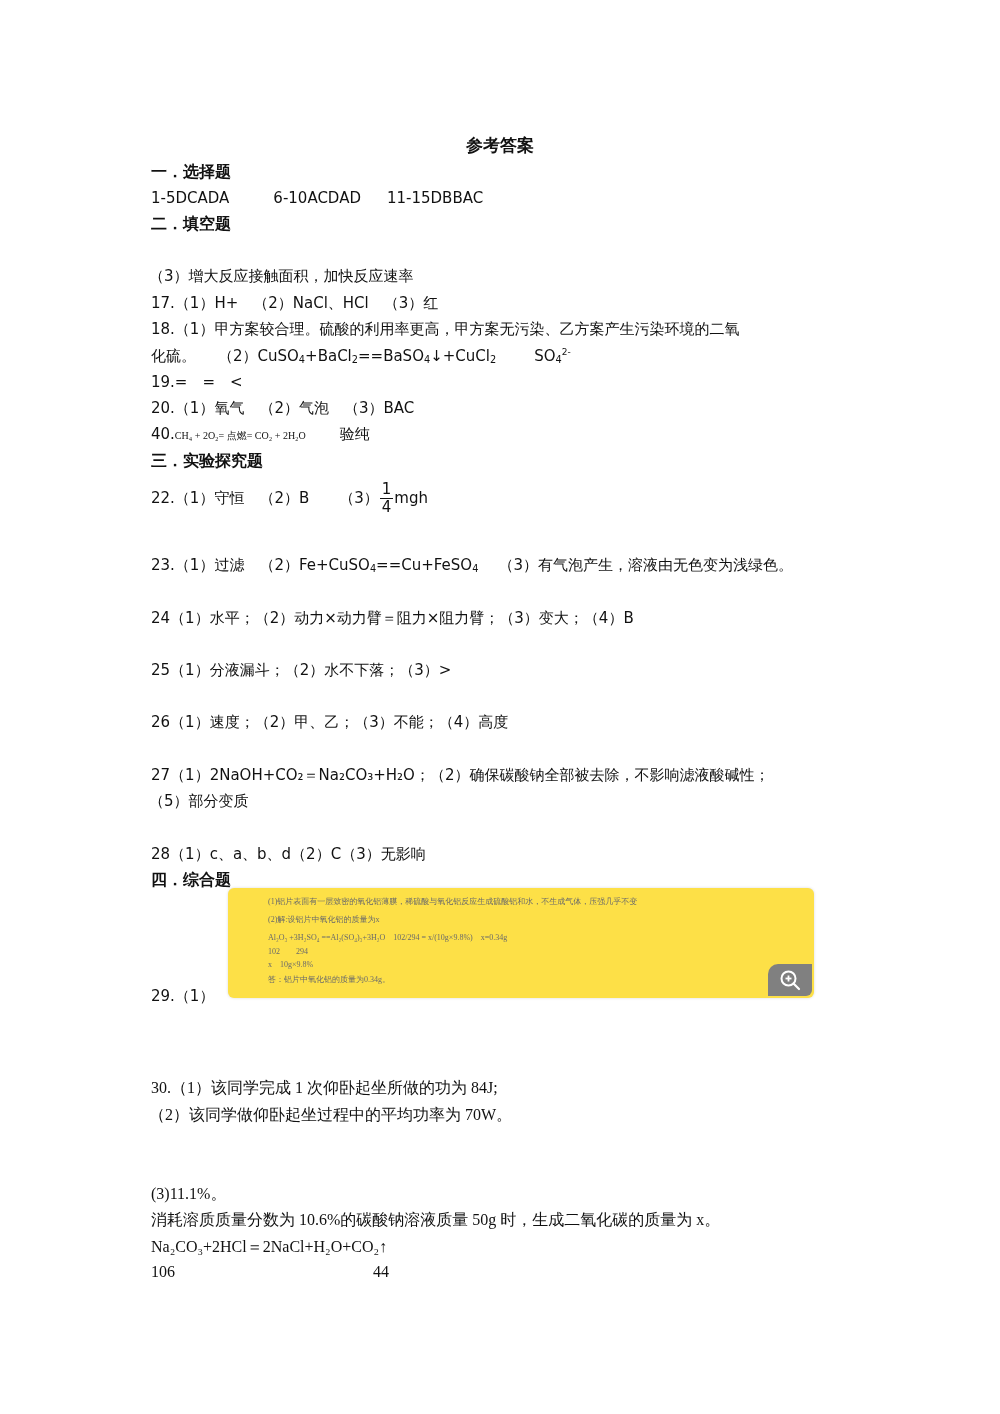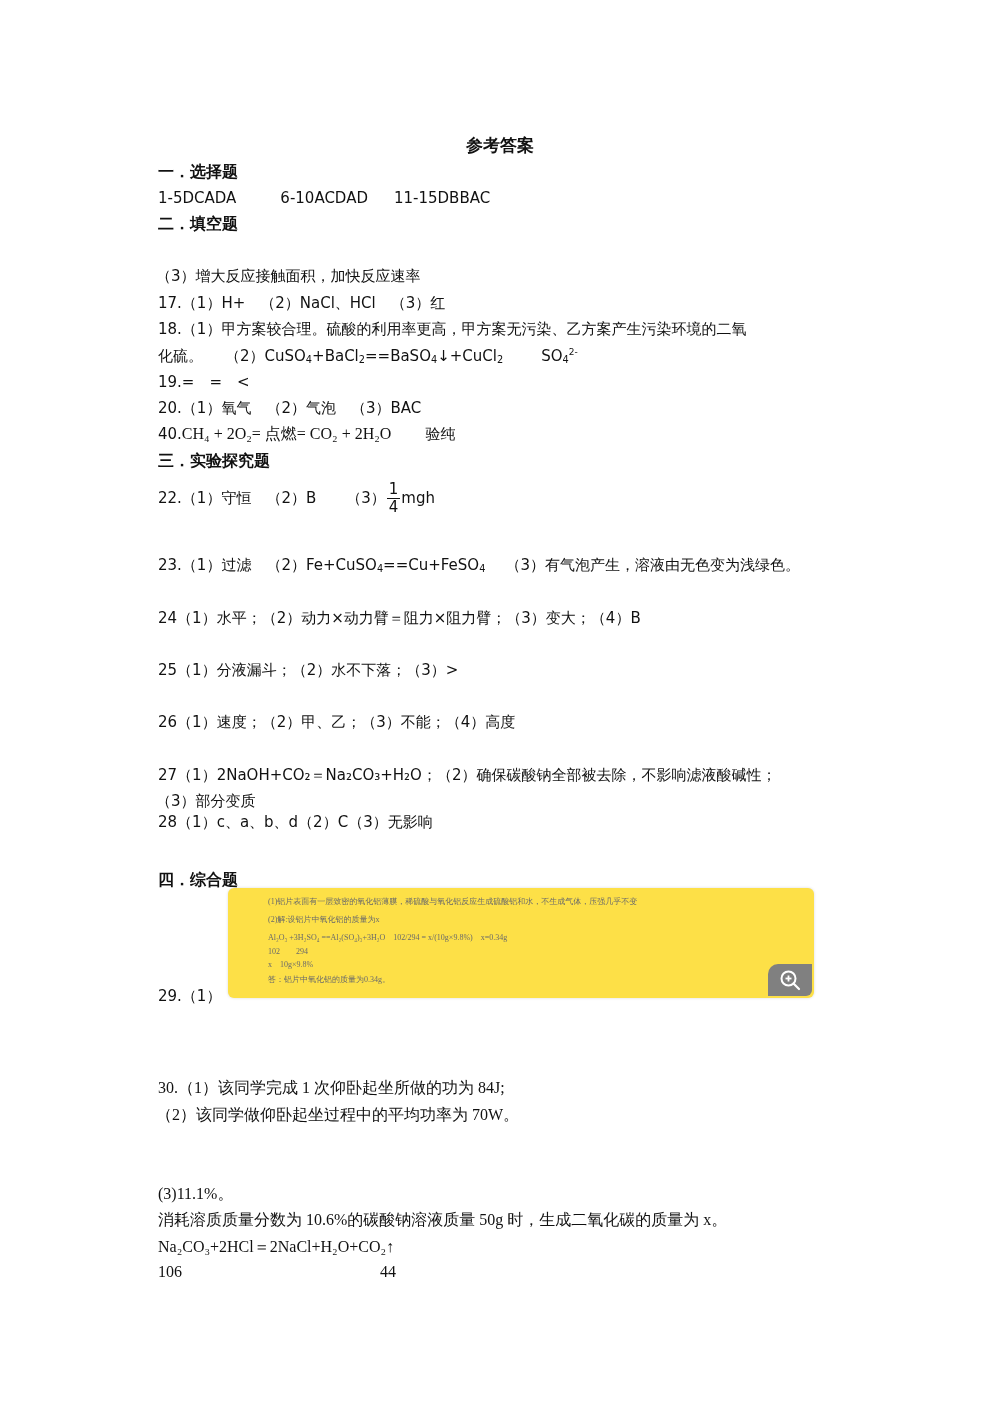--- a/index.html
+++ b/index.html
@@ -1,19 +1,19 @@
 <!DOCTYPE html>
 <html><head>
 <meta charset="utf-8">
 <style>
   html, body { margin: 0; padding: 0; background: #ffffff; }
   body { width: 1000px; height: 1414px; position: relative; overflow: hidden;
          font-family: "DejaVu Sans", "Liberation Sans", sans-serif; color: #111; }
   .page { position: absolute; left: 0; top: 0; width: 1000px; height: 1414px; }
-  .line { position: absolute; left: 151px; font-size: 15px; line-height: 20px; white-space: nowrap; margin-left: 7px; }
+  .line { position: absolute; left: 151px; font-size: 15px; line-height: 20px; white-space: nowrap; }
   .serif { font-family: "Liberation Serif", "DejaVu Serif", serif; font-size: 16px; }
   .title { position: absolute; top: 134px; left: 0; width: 1000px; text-align: center;
            font-weight: bold; font-size: 17px; }
   .section { font-weight: bold; font-size: 16px; }
   .gap { display: inline-block; }
   sub { font-size: 0.65em; vertical-align: -0.2em; line-height: 0; }
   sup { font-size: 0.6em; vertical-align: 0.7em; line-height: 0; }
   .frac { display: inline-flex; flex-direction: column; align-items: center; vertical-align: middle;
           font-size: 15px; line-height: 17px; margin: 0 1px; }
   .frac .num { border-bottom: 1px solid #111; padding: 0 2px; }
@@ -44,42 +44,42 @@
   <div class="line" style="top:293px">17.（1）H+　（2）NaCl、HCl　（3）红</div>
 
   <div class="line" style="top:319px">18.（1）甲方案较合理。硫酸的利用率更高，甲方案无污染、乙方案产生污染环境的二氧</div>
   <div class="line" style="top:346px">
     <span>化硫。</span><span class="gap" style="width:22px"></span><span>（2）</span><span><span>CuSO</span><sub>4</sub><span>+BaCl</span><sub>2</sub><span>==BaSO</span><sub>4</sub><span>↓+CuCl</span><sub>2</sub></span><span class="gap" style="width:38px"></span><span><span>SO</span><sub>4</sub><sup>2-</sup></span>
   </div>
 
   <div class="line" style="top:372px">19.=　=　&lt;</div>
   <div class="line" style="top:398px">20.（1）氧气　（2）气泡　（3）BAC</div>
   <div class="line" style="top:424px">
-    <span>40.</span><span class="serif" style="font-size:16px">CH₄ + 2O₂= 点燃= CO₂ + 2H₂O</span><span class="gap" style="width:34px"></span><span>验纯</span>
+    <span>40.</span><span class="serif" style="font-size:10px">CH₄ + 2O₂= 点燃= CO₂ + 2H₂O</span><span class="gap" style="width:34px"></span><span>验纯</span>
   </div>
 
   <div class="line section" style="top:451px">三．实验探究题</div>
 
   <div class="line" style="top:480px;line-height:36px">
     <span>22.（1）守恒　（2）B　　（3）</span><span class="frac">
         <span class="num">1</span>
         <span>4</span>
       </span><span>mgh</span>
   </div>
 
   <div class="line" style="top:555px">
     <span>23.（1）过滤　（2）</span><span><span>Fe+CuSO</span><sub>4</sub><span>==Cu+FeSO</span><sub>4</sub></span><span class="gap" style="width:20px"></span><span>（3）有气泡产生，溶液由无色变为浅绿色。</span>
   </div>
 
   <div class="line" style="top:608px">24（1）水平；（2）动力×动力臂＝阻力×阻力臂；（3）变大；（4）B</div>
   <div class="line" style="top:660px">25（1）分液漏斗；（2）水不下落；（3）&gt;</div>
   <div class="line" style="top:712px">26（1）速度；（2）甲、乙；（3）不能；（4）高度</div>
   <div class="line" style="top:765px">27（1）2NaOH+CO₂＝Na₂CO₃+H₂O；（2）确保碳酸钠全部被去除，不影响滤液酸碱性；</div>
-  <div class="line" style="top:791px;left:149px">（3）部分变质</div>
-  <div class="line" style="top:812px">28（1）c、a、b、d（2）C（3）无影响</div>
+  <div class="line" style="top:791px;left:149px">（5）部分变质</div>
+  <div class="line" style="top:844px">28（1）c、a、b、d（2）C（3）无影响</div>
 
   <div class="line section" style="top:870px">四．综合题</div>
 
   <div class="line" style="top:986px">29.（1）</div>
 
   <div class="card">
     <div class="cl" style="top:8px">(1)铝片表面有一层致密的氧化铝薄膜，稀硫酸与氧化铝反应生成硫酸铝和水，不生成气体，压强几乎不变</div>
     <div class="cl" style="top:26px">(2)解:设铝片中氧化铝的质量为x</div>
     <div class="cl" style="top:44px">Al₂O₃ +3H₂SO₄ ==Al₂(SO₄)₃+3H₂O　102/294 = x/(10g×9.8%)　x=0.34g</div>
     <div class="cl" style="top:58px">102　　294</div>

